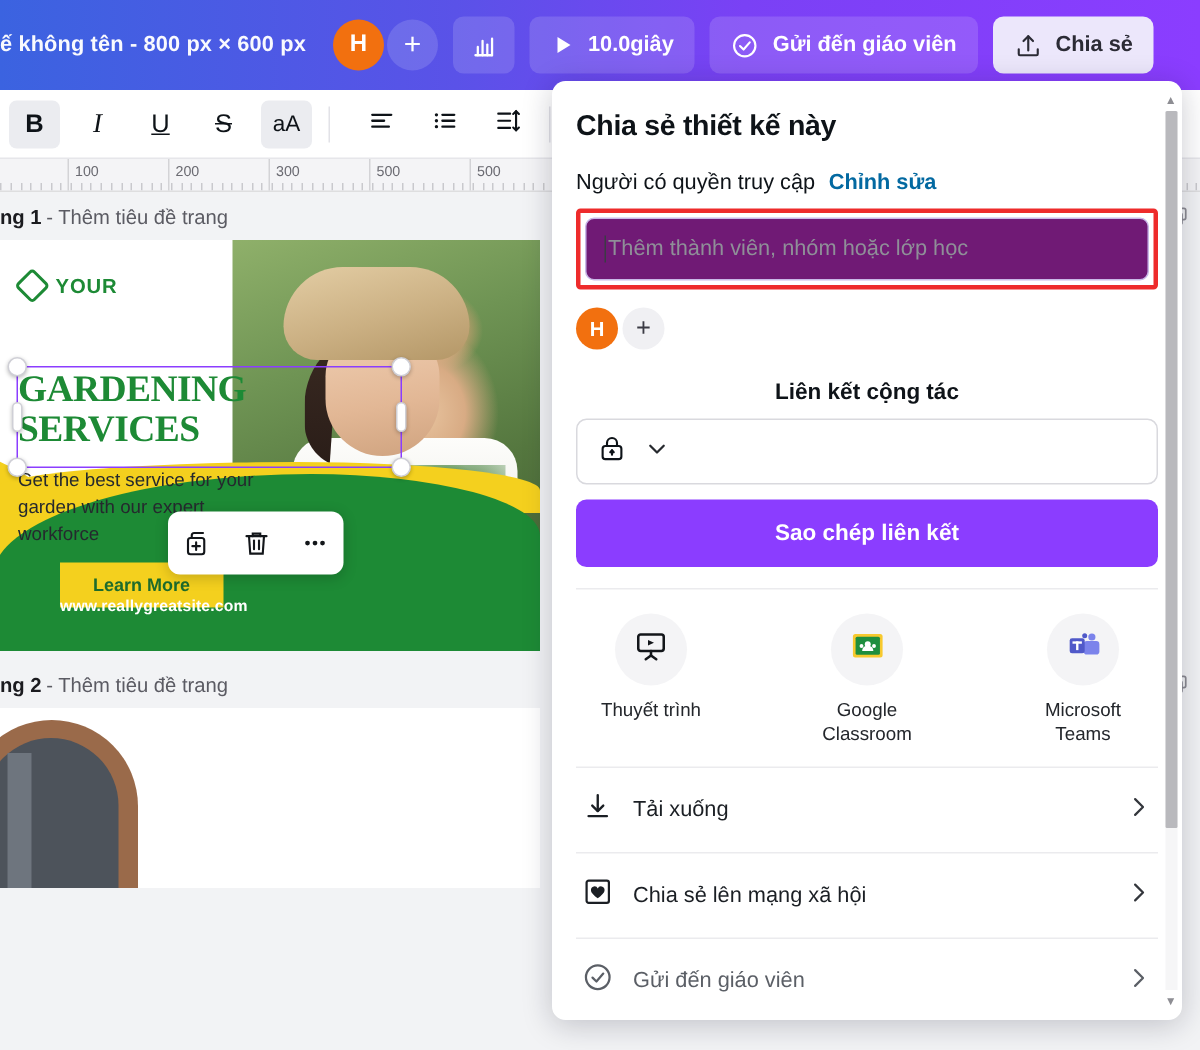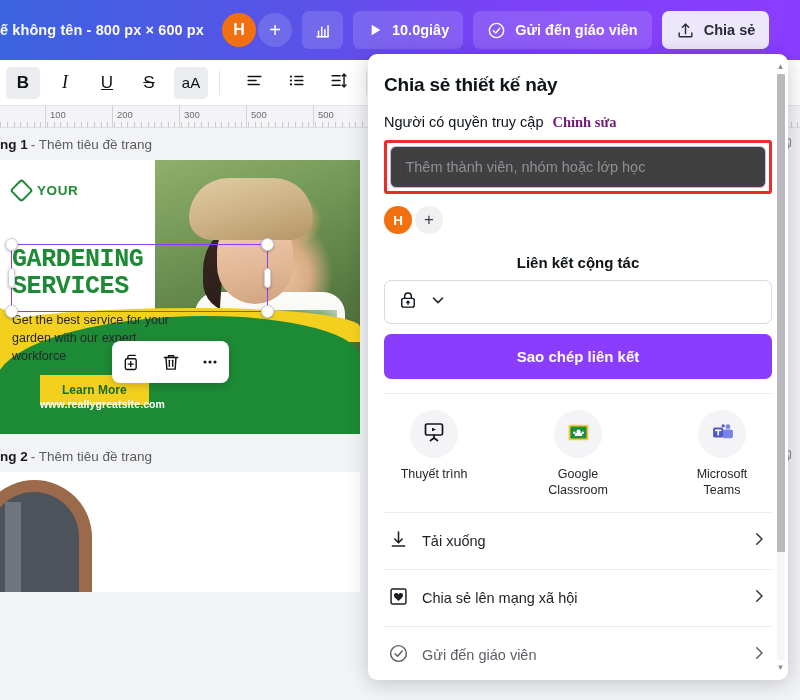--- a/index.html
+++ b/index.html
@@ -142,21 +142,21 @@
     background: #f4d01e; border-radius: 0 100% 0 0 / 0 100% 0 0;
   }
   .logo-row { position: absolute; left: 18px; top: 22px; display: flex;
               align-items: center; gap: 7px; z-index: 3; }
   .logo-dia { width: 17px; height: 17px; border: 2.4px solid #1d8a35;
               transform: rotate(45deg); border-radius: 3px; }
   .logo-txt { font-size: 13.5px; font-weight: bold; color: #1d8a35; letter-spacing: .6px; }
   .headline {
     position: absolute; left: 17px; top: 86px; z-index: 3;
     font-size: 25px; line-height: 1.08; font-weight: bold; color: #1d8a35;
-    letter-spacing: -.4px; font-family: Liberation Mono, monospace;
+    letter-spacing: -.4px; font-family: Liberation Serif, serif;
   }
   .subline {
     position: absolute; left: 17px; top: 152px; z-index: 3;
     font-size: 12.5px; line-height: 1.42; color: #25292e; max-width: 175px;
   }
   .learnmore {
     position: absolute; left: 45px; top: 215px; z-index: 3;
     background: #f4d01e; color: #1d6b2c; font-size: 12px; font-weight: bold;
     padding: 8px 22px; white-space: nowrap;
   }
@@ -196,27 +196,27 @@
   .panel {
     position: absolute; top: 54px; left: 368px; width: 420px; height: 626px;
     background: #fff; border-radius: 9px; box-shadow: 0 3px 20px rgba(20,20,40,.22);
     overflow: hidden; z-index: 20;
   }
   .panel-inner { padding: 0 16px; }
   .ptitle { font-size: 19px; font-weight: bold; color: #0e1318;
             padding: 20px 0 0 0; letter-spacing: -.2px; }
   .prow-access { display: flex; align-items: baseline; gap: 9px; margin-top: 18px; }
   .plabel { font-size: 14.5px; color: #0e1318; }
-  .plink { font-size: 14.5px; color: #701a75; font-weight: bold; font-family: Liberation Serif, serif; }
+  .plink { font-size: 14.5px; color: #0369a1; font-weight: bold; }
   .redbox {
     margin-top: 9px; border: 3px solid #ee2b2b; border-radius: 3px; padding: 3px;
   }
   .inputfield {
     height: 42px; border: 1.3px solid #c9b8e8; border-radius: 6px;
-    display: flex; align-items: center; padding: 0 12px; background: #404040;
+    display: flex; align-items: center; padding: 0 12px; background: #701a75;
   }
   .caret { width: 1.4px; height: 18px; background: #3b3b44; margin-right: 1px; }
   .phold { font-size: 14.5px; color: #8f8f98; }
   .avrow { display: flex; align-items: center; gap: 3px; margin-top: 12px; }
   .av-sm {
     width: 28px; height: 28px; border-radius: 50%; background: #f2700f;
     color: #fff; font-size: 13.5px; font-weight: bold;
     display: flex; align-items: center; justify-content: center;
   }
   .av-add {

